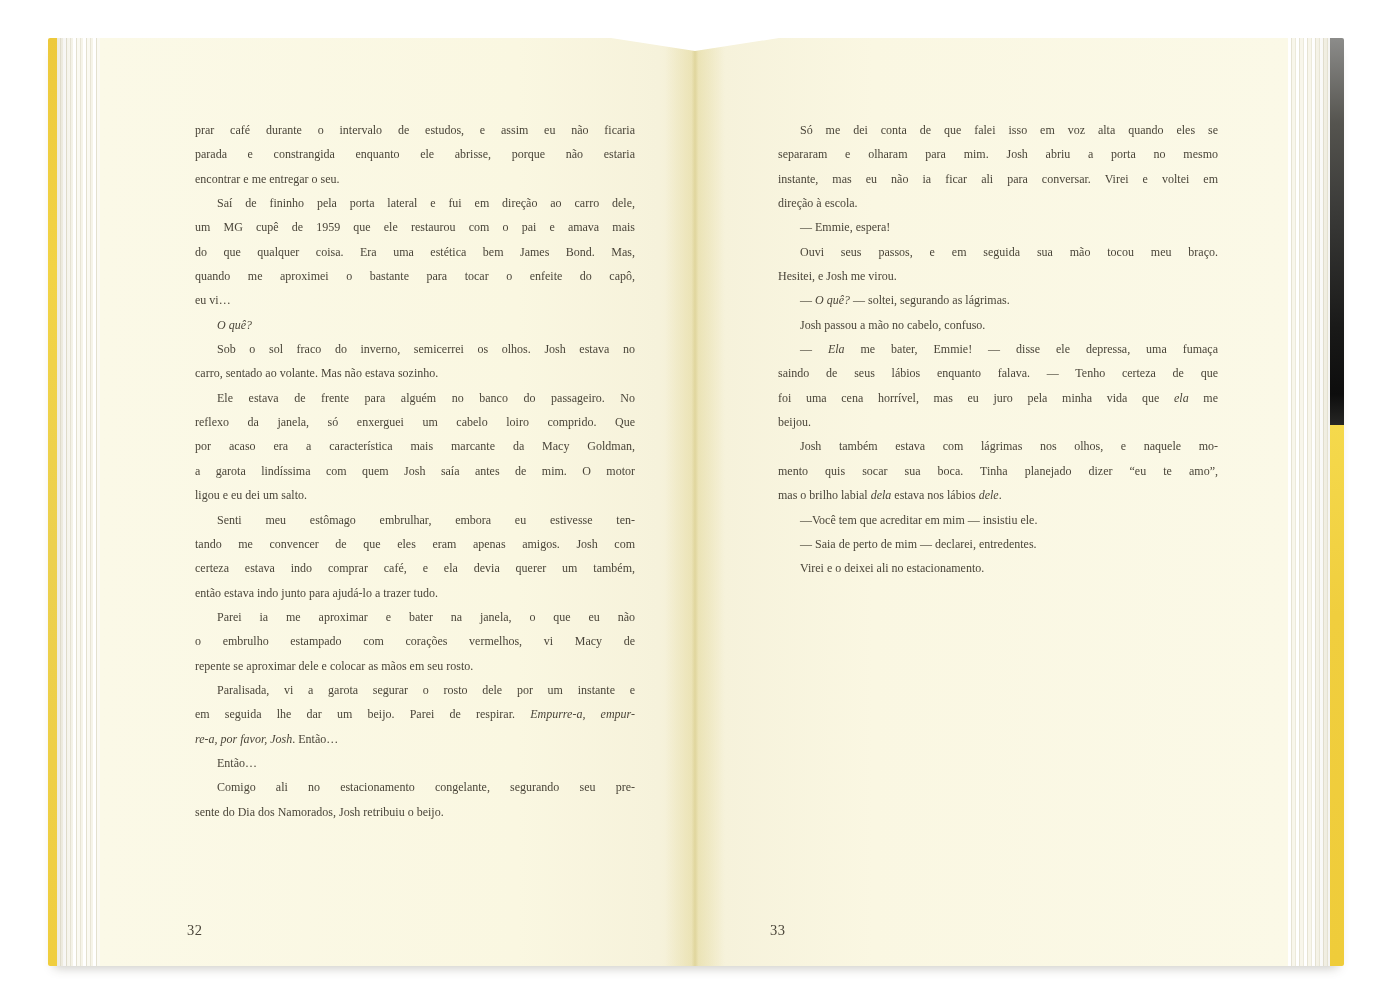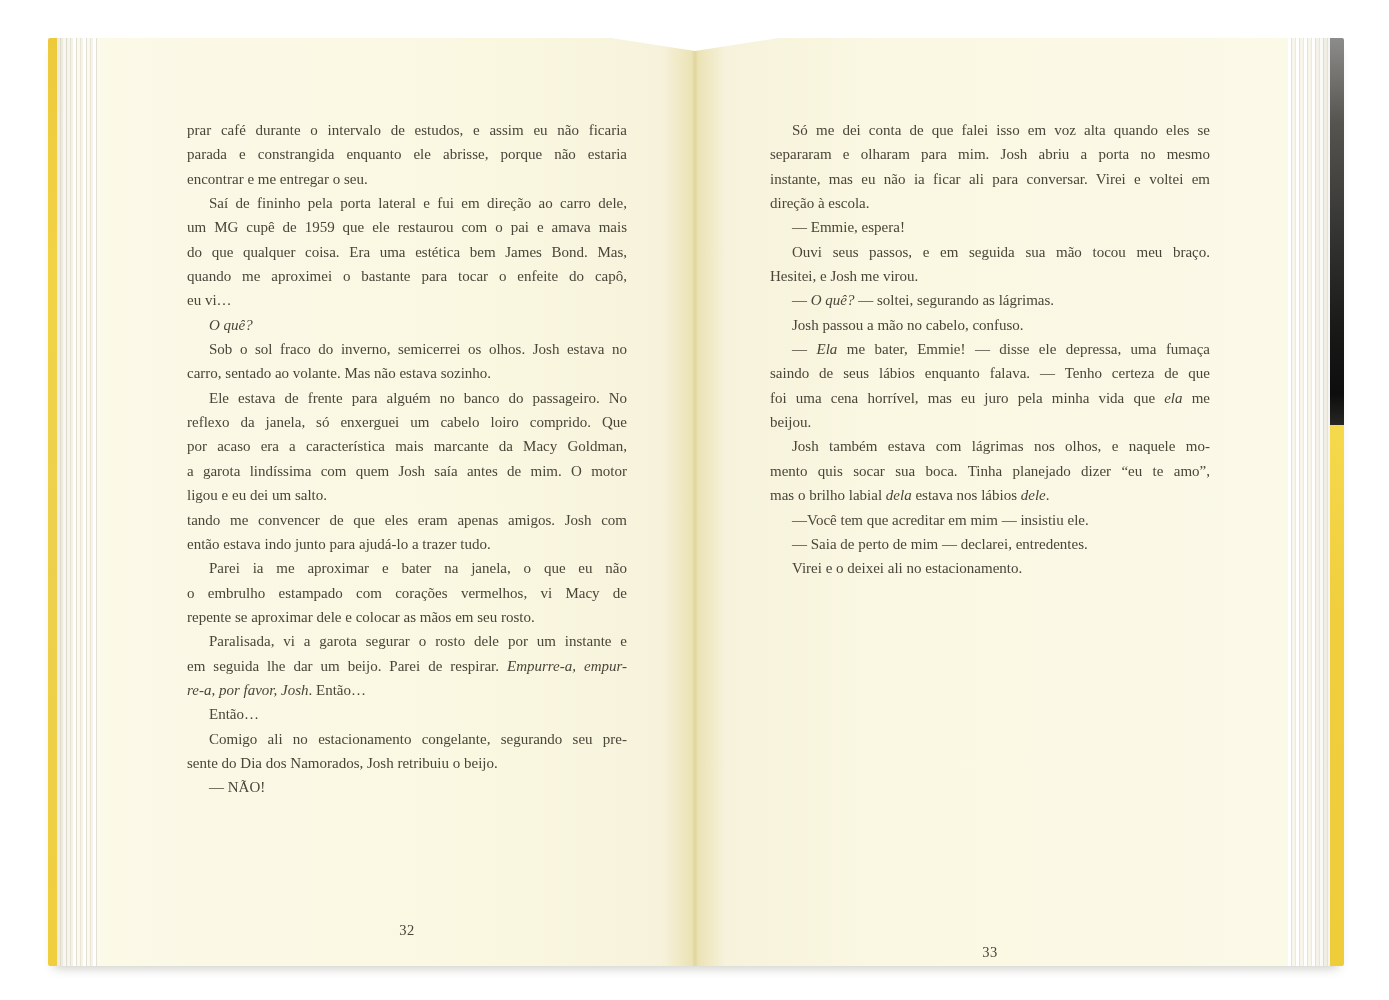--- a/index.html
+++ b/index.html
@@ -52,40 +52,41 @@
   }
   .crease{
     position:absolute;top:0;bottom:0;left:617px;width:60px;pointer-events:none;
     background:linear-gradient(90deg,rgba(225,214,145,0) 0%,rgba(219,206,125,.30) 44%,rgba(204,189,102,.48) 50%,rgba(219,206,125,.30) 56%,rgba(225,214,145,0) 100%);
   }
   .notch{position:absolute;top:0;height:13px;background:#ffffff;pointer-events:none;}
   .notch-l{left:563px;width:84px;clip-path:polygon(0 0,100% 0,100% 100%);}
   .notch-r{left:647px;width:84px;clip-path:polygon(0 0,100% 0,0 100%);}
   .page-text{
     position:absolute;top:80px;width:440px;
-    font-size:15px;line-height:24.35px;
+    font-size:12px;line-height:24.35px;
     color:var(--ink,#4a4539);
+    margin-left:8px;
   }
   .page-left  .page-text{left:87px;}
   .page-right .page-text{left:75px;}
   .line{
     text-align:justify;
     text-align-last:justify;
     white-space:nowrap;
   }
   .line.plast{text-align-last:left;}
   .line.indent{text-indent:22px;}
   .line em{}
   .page-number{
     position:absolute;top:884px;width:440px;
-    text-align:center;font-size:14.5px;letter-spacing:.5px;
+    font-size:14.5px;letter-spacing:.5px;
     color:var(--ink,#4a4539);
   }
   .page-left  .page-number{left:87px;}
-  .page-right .page-number{left:75px;margin-top:22px;}
+  .page-right .page-number{left:75px;}
 </style>
 </head>
 <body style="--ink: #4A4539;">
 
 <div class="book">
   <div class="cover-left"></div>
   <div class="edges-left"></div>
 
   <div class="page page-left">
     <div class="page-text">
@@ -98,32 +99,33 @@
         <div class="line"><span>quando me aproximei o bastante para tocar o enfeite do capô,</span></div>
         <div class="line plast"><span>eu vi…</span></div>
         <div class="line indent plast"><em>O quê?</em></div>
         <div class="line indent"><span>Sob o sol fraco do inverno, semicerrei os olhos. Josh estava no</span></div>
         <div class="line plast"><span>carro, sentado ao volante. Mas não estava sozinho.</span></div>
         <div class="line indent"><span>Ele estava de frente para alguém no banco do passageiro. No</span></div>
         <div class="line"><span>reflexo da janela, só enxerguei um cabelo loiro comprido. Que</span></div>
         <div class="line"><span>por acaso era a característica mais marcante da Macy Goldman,</span></div>
         <div class="line"><span>a garota lindíssima com quem Josh saía antes de mim. O motor</span></div>
         <div class="line plast"><span>ligou e eu dei um salto.</span></div>
+        <div class="line indent"><span>Senti meu estômago embrulhar, embora eu estivesse ten-</span></div>
         <div class="line"><span>tando me convencer de que eles eram apenas amigos. Josh com</span></div>
+        <div class="line"><span>certeza estava indo comprar café, e ela devia querer um também,</span></div>
         <div class="line plast"><span>então estava indo junto para ajudá-lo a trazer tudo.</span></div>
         <div class="line indent"><span>Parei ia me aproximar e bater na janela, o que eu não</span></div>
         <div class="line"><span>o embrulho estampado com corações vermelhos, vi Macy de</span></div>
         <div class="line plast"><span>repente se aproximar dele e colocar as mãos em seu rosto.</span></div>
         <div class="line indent"><span>Paralisada, vi a garota segurar o rosto dele por um instante e</span></div>
         <div class="line"><span>em seguida lhe dar um beijo. Parei de respirar. </span><em>Empurre-a, empur-</em></div>
         <div class="line plast"><em>re-a, por favor, Josh</em><span>. Então…</span></div>
         <div class="line indent plast"><span>Então…</span></div>
         <div class="line indent"><span>Comigo ali no estacionamento congelante, segurando seu pre-</span></div>
         <div class="line plast"><span>sente do Dia dos Namorados, Josh retribuiu o beijo.</span></div>
-        <div class="line indent plast"><span>— NÃO!</span></div>
       </div>
     <div class="page-number">32</div>
   </div>
 
   <div class="page page-right">
     <div class="page-text">
         <div class="line indent"><span>Só me dei conta de que falei isso em voz alta quando eles se</span></div>
         <div class="line"><span>separaram e olharam para mim. Josh abriu a porta no mesmo</span></div>
         <div class="line"><span>instante, mas eu não ia ficar ali para conversar. Virei e voltei em</span></div>
         <div class="line plast"><span>direção à escola.</span></div>

